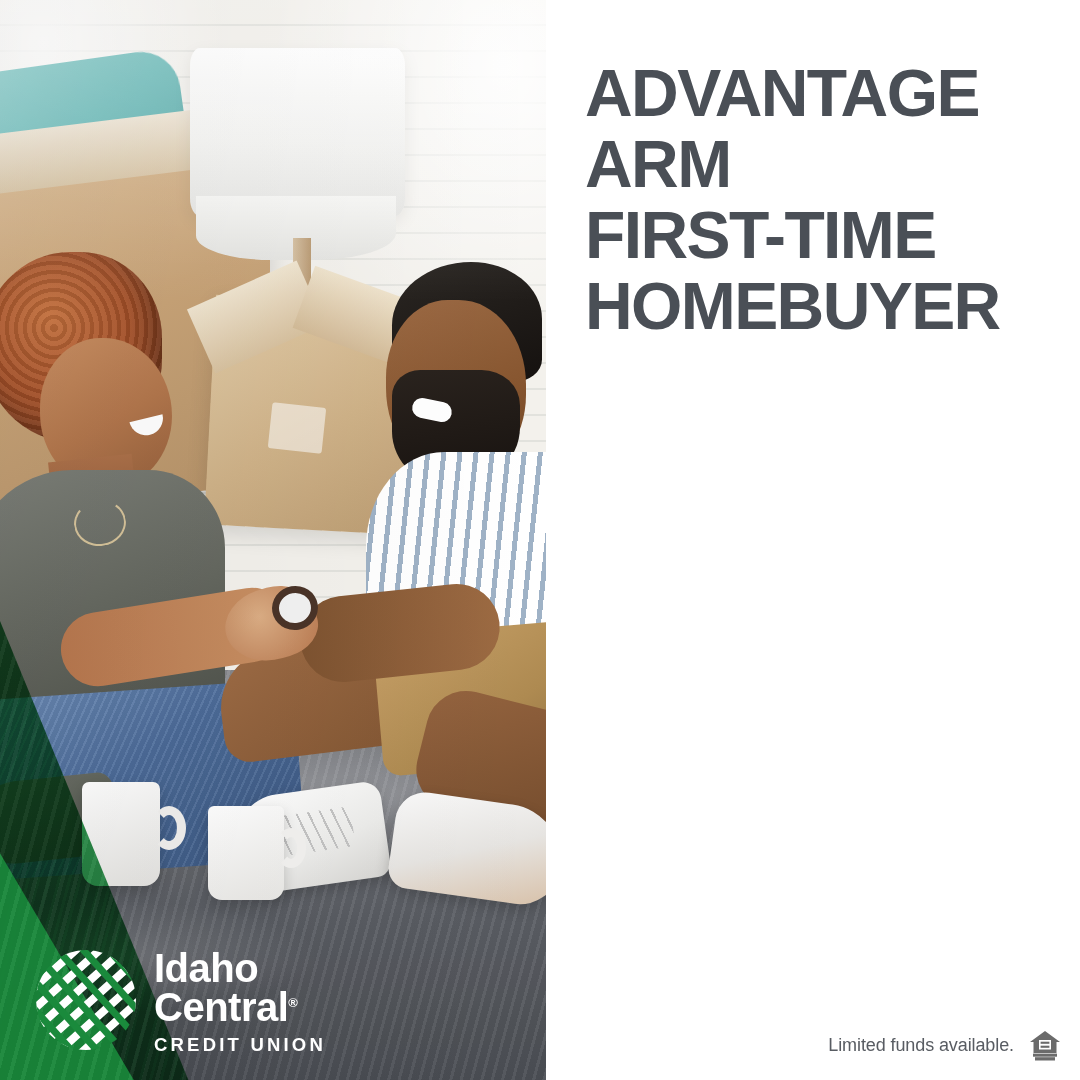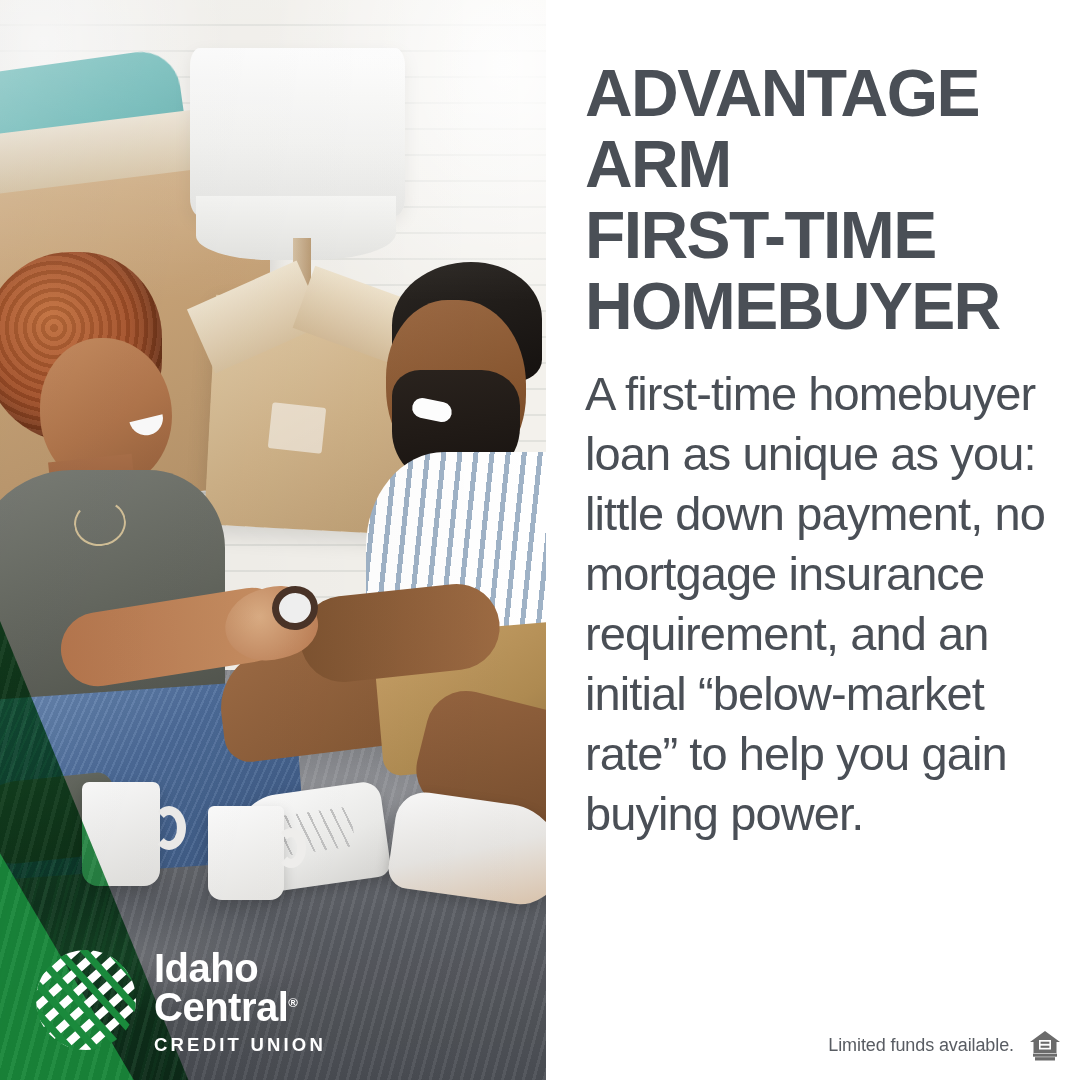--- a/index.html
+++ b/index.html
@@ -510,21 +510,20 @@
     </div>
   </div>
 
   <div class="content">
     <h1 class="headline">
       <span>ADVANTAGE</span>
       <span>ARM</span>
       <span>FIRST-TIME</span>
       <span>HOMEBUYER</span>
     </h1>
-    <p class="body-copy">A first-time homebuyer loan as unique as you: little down payment, no mortgage insurance requirement, and an initial “below-market rate” to help you gain buying power.</p>
   </div>
 
   <div class="footer">
     <span class="footer-note">Limited funds available.</span>
     <svg class="ehl" viewBox="0 0 34 34" aria-hidden="true">
       <path d="M17 3 L32 14 L28.5 14 L28.5 25 L5.5 25 L5.5 14 L2 14 Z" fill="#6b6b6b"></path>
       <rect x="11" y="12" width="12" height="9.5" fill="#ffffff"></rect>
       <rect x="12.6" y="13.7" width="8.8" height="2.1" fill="#6b6b6b"></rect>
       <rect x="12.6" y="17.7" width="8.8" height="2.1" fill="#6b6b6b"></rect>
       <rect x="5" y="25.6" width="24" height="3.1" fill="#6b6b6b"></rect>

